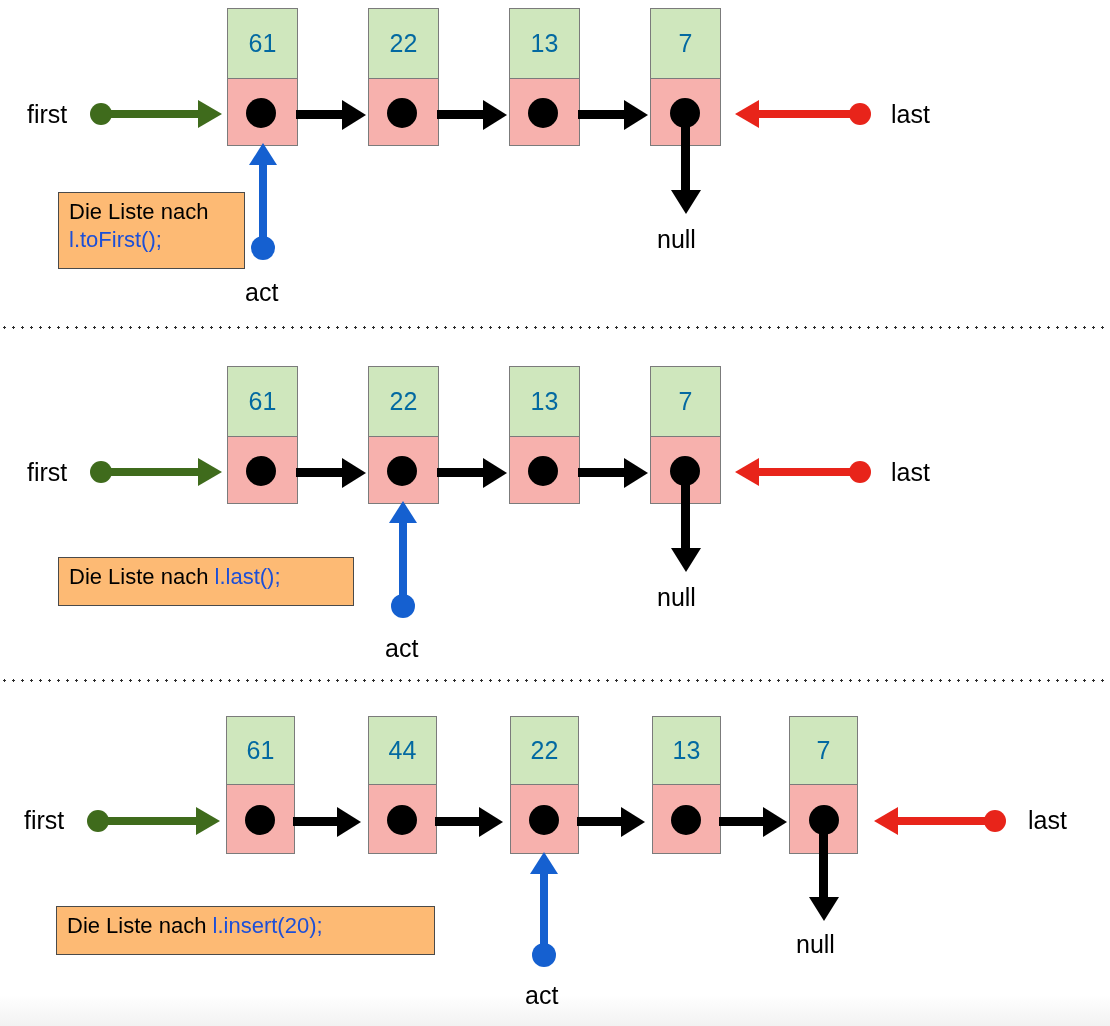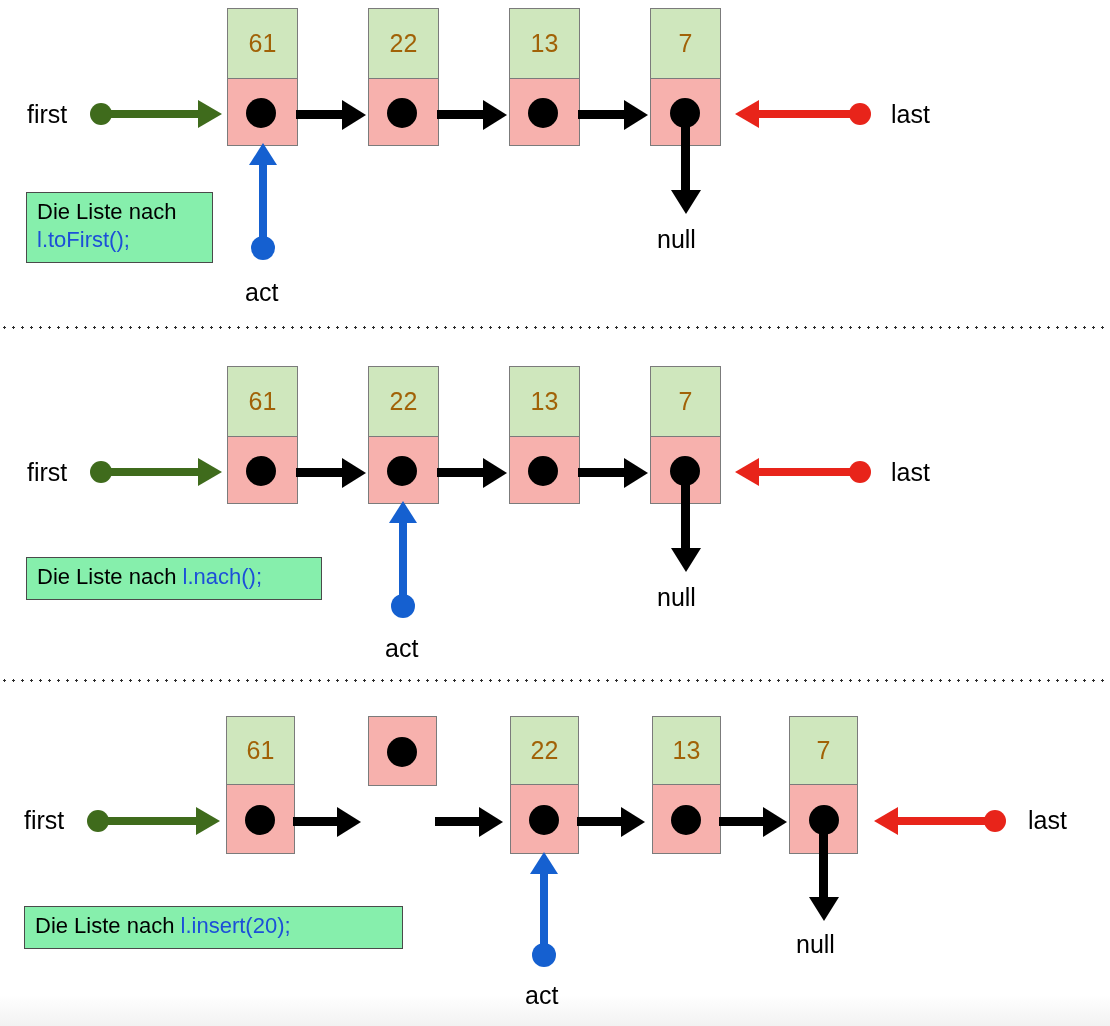--- a/index.html
+++ b/index.html
@@ -38,21 +38,21 @@
   }
   .node .cell-data {
     box-sizing: border-box;
     width: 100%;
     background: #cfe7bd;
     border: 1px solid #7b7b7b;
     border-bottom: none;
     display: flex;
     align-items: center;
     justify-content: center;
-    color: #a16207;
+    color: #0369a1;
     font-size: 25px;
     line-height: 1;
   }
   .node .cell-next {
     box-sizing: border-box;
     width: 100%;
     background: #f7b1ad;
     border: 1px solid #7b7b7b;
     position: relative;
   }
@@ -185,26 +185,27 @@
   .label-act {
     position: absolute;
     font-size: 25px;
     color: #000;
     white-space: nowrap;
   }
   
   .note {
     position: absolute;
     box-sizing: border-box;
-    background: #86efac;
+    background: #fdba74;
     border: 1px solid #4a4a4a;
-    padding: 5px 8px 8px 10px;
+    padding: 5px 8px 14px 10px;
     font-size: 22px;
     line-height: 1.28;
     color: #000;
+    margin-left: 32px;
   }
   .note .code {
     color: #1c4fd8;
   }
 </style>
 </head>
 <body>
 
 <div class="stage">
 
@@ -305,41 +306,42 @@
 
     <div class="ptr-line-red" style="left:757px; top:468px; width:98px;"></div>
     <div class="dot-red" style="left:849px; top:461px;"></div>
     <div class="label-last" style="left:891px; top:458px;">last</div>
 
     <div class="ptr-line-blue" style="left:399px; top:521px; height:85px;"></div>
     <div class="dot-blue" style="left:391px; top:594px;"></div>
     <div class="label-act" style="left:385px; top:634px;">act</div>
 
     <div class="note" style="left:26px; top:557px; width:296px;">
-      <span>Die Liste nach </span><span class="code">l.nach();</span>
+      <span>Die Liste nach </span><span class="code">l.last();</span>
     </div>
   </div>
 
   <div class="separator" style="top:679px;"></div>
 
   <div>
 
     <div class="label-first" style="left:24px; top:806px;">first</div>
     <div class="dot-green" style="left:87px; top:810px;"></div>
     <div class="ptr-line-green" style="left:98px; top:817px; width:100px;"></div>
 
     <div class="node" style="left:226px; top:716px; width:69px;">
       <div class="cell-data" style="height:68px;">61</div>
       <div class="cell-next" style="height:70px;">
         <div class="ptr-dot" style="left:18px; top:20px;"></div>
       </div>
     </div>
     <div class="next-arrow" style="left:293px; top:817px; width:48px;"></div>
 
     <div class="node" style="left:368px; top:716px; width:69px;">
+      <div class="cell-data" style="height:68px;">44</div>
       <div class="cell-next" style="height:70px;">
         <div class="ptr-dot" style="left:18px; top:20px;"></div>
       </div>
     </div>
     <div class="next-arrow" style="left:435px; top:817px; width:48px;"></div>
 
     <div class="node" style="left:510px; top:716px; width:69px;">
       <div class="cell-data" style="height:68px;">22</div>
       <div class="cell-next" style="height:70px;">
         <div class="ptr-dot" style="left:18px; top:20px;"></div>

